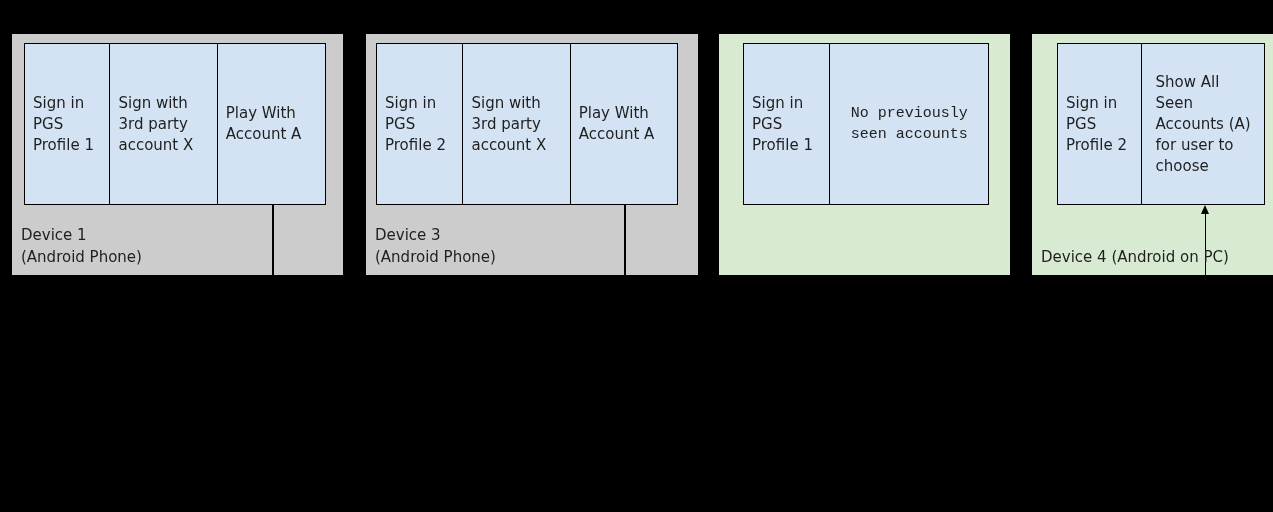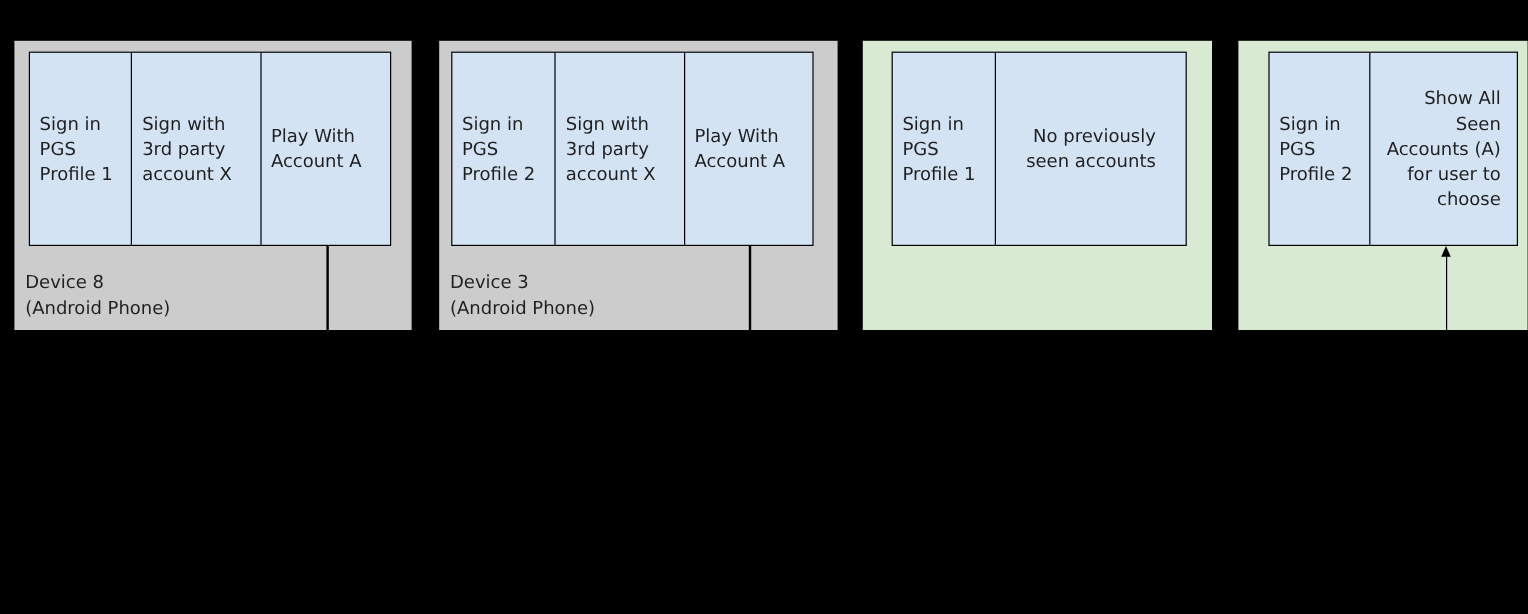--- a/index.html
+++ b/index.html
@@ -32,21 +32,21 @@
     box-sizing: border-box;
     display: flex;
     align-items: center;
     font-size: 15px;
     line-height: 21px;
     white-space: pre-line;
     padding: 0 8px;
   }
   .step + .step { border-left: 1.4px solid #000000; }
   .step.left   { justify-content: flex-start; text-align: left; }
-  .step.center { justify-content: center; text-align: right; }
+  .step.center { justify-content: center; text-align: left; }
 
   .device-label {
     position: absolute;
     left: 9px;
     bottom: 7px;
     font-size: 15px;
     line-height: 22px;
     white-space: pre-line;
   }
 
@@ -81,21 +81,21 @@
   #d2 .steps { left: 10px; width: 302px; }
   #d2 .s1 { width: 86px; }
   #d2 .s2 { width: 108px; }
   #d2 .s3 { width: 108px; }
   #d2 .connector { left: 258px; top: 171px; height: 70px; }
 
   
   #d3 { left: 719px; width: 291px; }
   #d3 .steps { left: 24px; width: 246px; }
   #d3 .s1 { width: 86px; }
-  #d3 .s2 { width: 160px; }
+  #d3 .s2 { width: 160px; font-family: Liberation Mono, monospace; }
 
   
   #d4 { left: 1032px; width: 260px; }
   #d4 .steps { left: 25px; width: 208px; }
   #d4 .s1 { width: 84px; }
   #d4 .s2 { width: 124px; }
   #d4 .arrow-line { left: 172.5px; top: 178px; height: 63px; }
   #d4 .arrowhead  { left: 169px;   top: 171px; }
 </style>
 </head>
@@ -108,21 +108,21 @@
       <div class="step left s1">Sign in
 PGS
 Profile 1</div>
       <div class="step left s2">Sign with
 3rd party
 account X</div>
       <div class="step left s3">Play With
 Account A</div>
     </div>
     <div class="connector"></div>
-    <div class="device-label">Device 8
+    <div class="device-label">Device 1
 (Android Phone)</div>
   </div>
 
   <div id="d2" class="device phone">
     <div class="steps">
       <div class="step left s1">Sign in
 PGS
 Profile 2</div>
       <div class="step left s2">Sign with
 3rd party
@@ -151,15 +151,16 @@
 PGS
 Profile 2</div>
       <div class="step center s2">Show All
 Seen
 Accounts (A)
 for user to
 choose</div>
     </div>
     <div class="arrow-line"></div>
     <div class="arrowhead"></div>
+    <div class="device-label">Device 4 (Android on PC)</div>
   </div>
 
 </div>
 
 </body></html>

